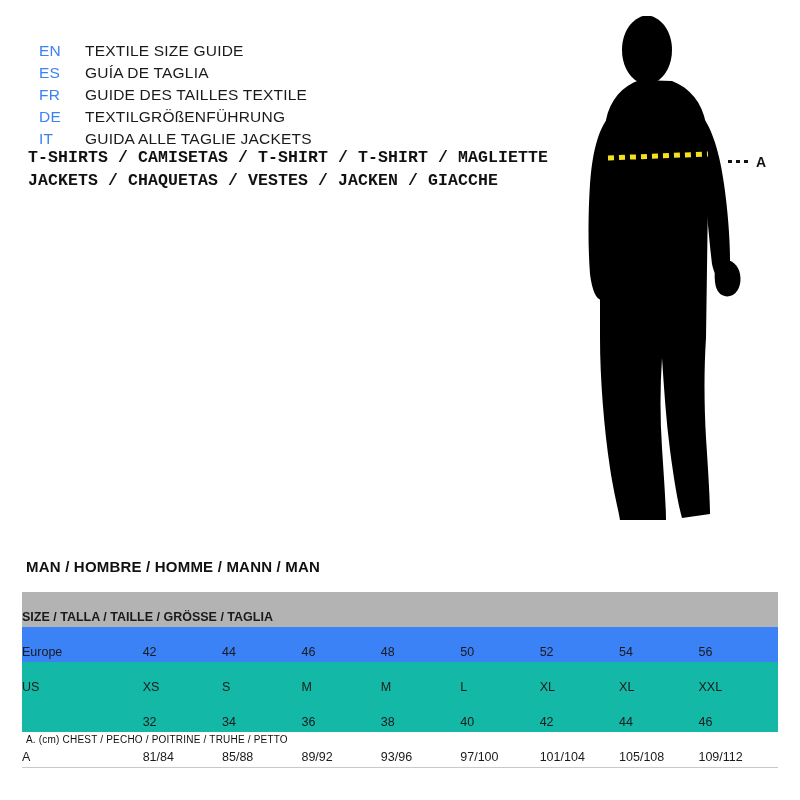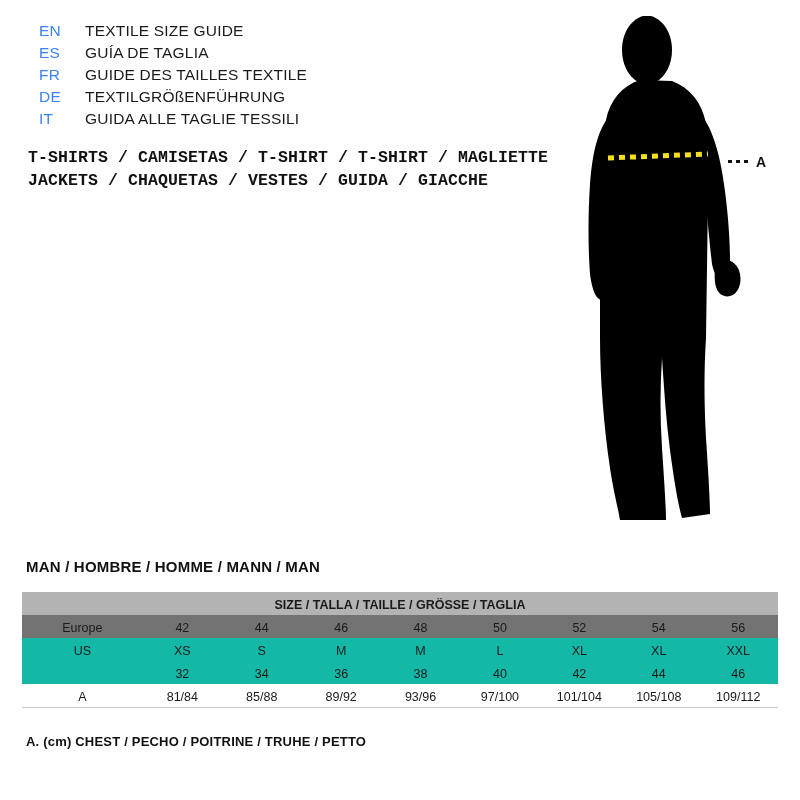--- a/index.html
+++ b/index.html
@@ -34,20 +34,21 @@
     letter-spacing: 0.2px;
   }
   .lang-code {
     width: 46px;
     flex: 0 0 46px;
     color: #3b82f6;
     margin-left: 11px;
   }
   .lang-text {
     color: #1a1a1a;
+    margin-top: 20px;
   }
 
   
   .cat-block {
     position: absolute;
     left: 28px;
     top: 146px;
     width: 560px;
     font-family: Liberation Mono, monospace;
   }
@@ -101,51 +102,50 @@
   table.size-table {
     position: absolute;
     left: 22px;
     top: 592px;
     width: 756px;
     border-collapse: collapse;
     font-size: 12.5px;
     color: #1a1a1a;
   }
   table.size-table td {
-    padding: 6px 0 3px 0;
+    padding: 18px 0 3px 0;
     height: 21px;
     vertical-align: middle;
-    text-align: center;
   }
   .row-head td {
     background: #b3b3b3;
     font-weight: bold;
     font-size: 12.5px;
     height: 22px;
   }
   .row-alt td { background: #14b8a6; }
-  .row-plain td { background: #737373; }
+  .row-plain td { background: #3b82f6; }
   .row-last td { background: #ffffff; border-bottom: 1px solid #c9c9c9; }
 
   td.label-col {
     width: 120px;
     padding-left: 6px;
   }
   td.val {
     width: 79px;
     text-align: left;
     padding-left: 2px;
   }
 
   .footnote {
     position: absolute;
     left: 26px;
     top: 734px;
-    font-size: 13px;
-    font-weight: bold;
+    font-size: 10px;
+    font-weight: normal;
     letter-spacing: .2px;
     color: #111;
   }
 </style>
 </head>
 <body>
 
 <div class="page">
 
   <div class="lang-block">
@@ -160,27 +160,27 @@
     <div class="lang-row">
       <span class="lang-code">FR</span>
       <span class="lang-text">GUIDE DES TAILLES TEXTILE</span>
     </div>
     <div class="lang-row">
       <span class="lang-code">DE</span>
       <span class="lang-text">TEXTILGRÖßENFÜHRUNG</span>
     </div>
     <div class="lang-row">
       <span class="lang-code">IT</span>
-      <span class="lang-text">GUIDA ALLE TAGLIE TESSILI</span>
+      <span class="lang-text">GUIDA ALLE TAGLIE JACKETS</span>
     </div>
   </div>
 
   <div class="cat-block">
     <div class="cat-line">T-SHIRTS / CAMISETAS / T-SHIRT / T-SHIRT / MAGLIETTE</div>
-    <div class="cat-line">JACKETS / CHAQUETAS / VESTES / GUIDA / GIACCHE</div>
+    <div class="cat-line">JACKETS / CHAQUETAS / VESTES / JACKEN / GIACCHE</div>
   </div>
 
   <div class="figure">
     <svg width="230" height="530" viewBox="0 0 230 530">
 
       <path d="M83 8 C70 12 62 26 62 42 C62 56 68 68 78 74 L96 74 C106 68 112 56 112 42 C112 26 104 12 91 8 Z" fill="#000000"></path>
 
       <path d="M80 72
                C62 78 50 92 46 112
                C42 132 40 160 40 190

